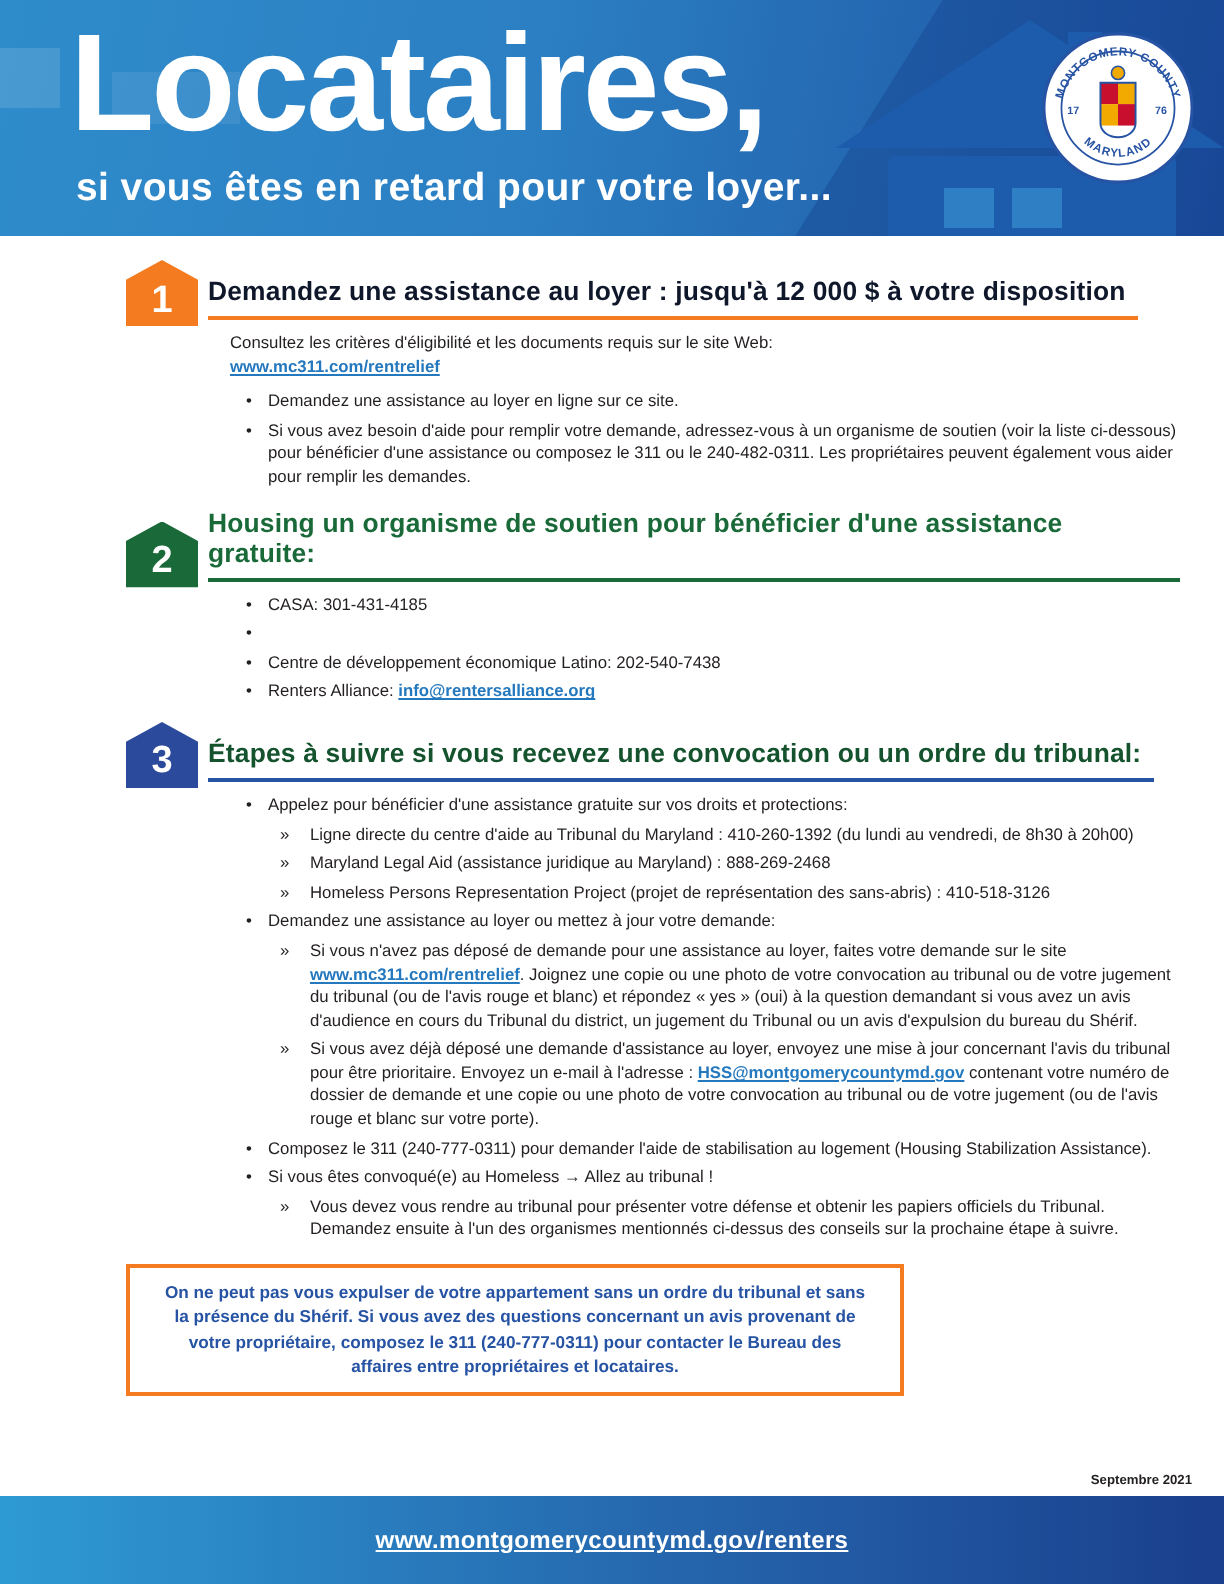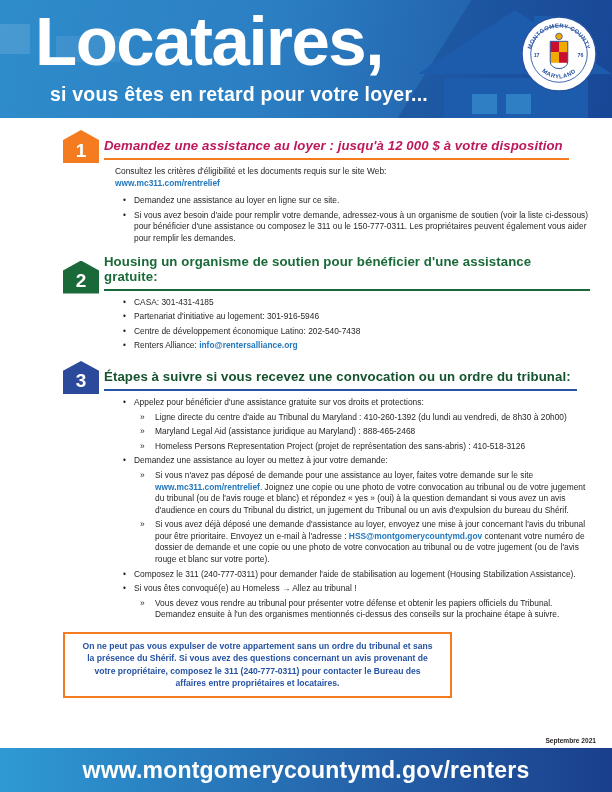--- a/index.html
+++ b/index.html
@@ -10,55 +10,55 @@
   
   .hero { position:absolute; top:0; left:0; width:612px; height:118px;
           background:linear-gradient(100deg,#2F8CCB 0%,#2B7EC2 45%,#1C4FA0 100%); overflow:hidden; }
   .deco { position:absolute; }
   .sq1 { left:0; top:24px; width:30px; height:30px; background:rgba(255,255,255,0.12); }
   .sq2 { left:56px; top:36px; width:64px; height:26px; background:rgba(255,255,255,0.08); }
   .band { right:-60px; top:-70px; width:230px; height:300px; background:rgba(16,54,130,0.30); transform:rotate(32deg); }
   .house-svg { position:absolute; right:-6px; top:8px; width:206px; height:112px; }
   .seal-svg { position:absolute; right:14px; top:15px; width:78px; height:78px; }
   .hero-title { position:absolute; left:35px; top:2px; color:#fff; font-weight:bold; font-size:69px; letter-spacing:-1.5px; }
-  .hero-sub   { position:absolute; left:38px; top:83px; color:#fff; font-weight:bold; font-size:19.5px; letter-spacing:0.2px;margin-left:12px; }
+  .hero-sub   { position:absolute; left:38px; top:83px; color:#fff; font-weight:bold; font-size:19.5px; letter-spacing:0.2px; }
 
   
   .content { position:absolute; top:118px; left:0; right:0; bottom:44px; padding:12px 22px 0 63px; overflow:hidden; }
   .sec-head { display:flex; align-items:flex-end; }
   .badge { flex:0 0 36px; width:36px; height:33px; margin-bottom:-3px;
            clip-path:polygon(50% 0,100% 30%,100% 100%,0 100%,0 30%);
            color:#fff; font-weight:bold; font-size:19px;
            display:flex; align-items:center; justify-content:center; padding-top:8px; }
   .badge.b-orange { background:#F47B20; }
   .badge.b-green  { background:#1A6A39; }
   .badge.b-blue   { background:#2B4A9B; }
   .heading { font-size:13.2px; font-weight:bold; margin-left:5px; padding:0 6px 5px 0; border-bottom:2.5px solid; letter-spacing:0.1px; }
-  .t-orange { color:#be185d; border-color:#F47B20;font-style:italic; }
+  .t-orange { color:#0f172a; border-color:#F47B20; }
   .t-green  { color:#1A6A39; border-color:#1A6A39; }
   .t-blue   { color:#14532d; border-color:#2653A3; }
 
   .body-block { margin:6px 0 9px 52px; width:478px; color:#231F20; font-size:8.4px; line-height:1.38; }
   .bold { font-weight:normal; }
-  .link { color:#2478BE; font-weight:bold; cursor:pointer; }
+  .link { color:#2478BE; font-weight:bold; text-decoration:underline; cursor:pointer; }
   .bullet { display:flex; margin:3px 0 3px 8px; }
   .bullet .mark { flex:0 0 11px; }
   .bullet.l2 { margin-left:25px; }
   .bullet.l2 .mark { flex:0 0 15px; }
 
   .notice { margin-top:11px; width:389px; border:2.5px solid #F47B20; padding:6px 13px;
             text-align:center; color:#2653A3; font-weight:bold; font-size:8.6px; line-height:1.45; }
 
   .date-note { position:absolute; right:16px; bottom:48px; font-size:6.6px; font-weight:bold; color:#231F20; }
 
   
   .footer { position:absolute; left:0; right:0; bottom:0; height:44px;
             background:linear-gradient(90deg,#2E9AD4 0%,#2566AD 55%,#1A3F8C 100%);
             display:flex; align-items:center; justify-content:center; }
-  .footer-link { color:#fff; font-size:23px; font-weight:bold; cursor:pointer; letter-spacing:0.2px; }
+  .footer-link { color:#fff; font-size:12px; font-weight:bold; text-decoration:underline; cursor:pointer; letter-spacing:0.2px; }
 </style>
 </head>
 <body>
 
 <div class="page">
 
   <header class="hero">
     <div class="deco sq1"></div>
     <div class="deco sq2"></div>
     <div class="deco band"></div>
@@ -111,38 +111,37 @@
       <p>
         <span class="bold">Consultez les critères d'éligibilité et les documents requis sur le site Web:</span><br>
         <a class="link">www.mc311.com/rentrelief</a>
       </p>
       <div class="bullet l1" style="margin-top:6px;">
         <span class="mark">•</span>
         <span>Demandez une assistance au loyer en ligne sur ce site.</span>
       </div>
       <div class="bullet l1">
         <span class="mark">•</span>
-        <span>Si vous avez besoin d'aide pour remplir votre demande, adressez-vous à un organisme de soutien (voir la liste ci-dessous) pour bénéficier d'une assistance ou composez le 311 ou le 150-777-0311. Les propriétaires peuvent également vous aider pour remplir les demandes.</span>
+        <span>Si vous avez besoin d'aide pour remplir votre demande, adressez-vous à un organisme de soutien (voir la liste ci-dessous) pour bénéficier d'une assistance ou composez le 311 ou le 240-482-0311. Les propriétaires peuvent également vous aider pour remplir les demandes.</span>
       </div>
     </div>
 
     <div class="sec-head">
       <div class="badge b-green">
         <span>2</span>
       </div>
       <h2 class="heading t-green">Housing un organisme de soutien pour bénéficier d'une assistance gratuite:</h2>
     </div>
     <div class="body-block">
       <div class="bullet l1">
         <span class="mark">•</span>
         <span>CASA: 301-431-4185</span>
       </div>
       <div class="bullet l1">
         <span class="mark">•</span>
-        <span>Partenariat d'initiative au logement:  301-916-5946</span>
       </div>
       <div class="bullet l1">
         <span class="mark">•</span>
         <span>Centre de développement économique Latino:  202-540-7438</span>
       </div>
       <div class="bullet l1">
         <span class="mark">•</span>
         <span><span>Renters Alliance: </span><a class="link">info@rentersalliance.org</a></span>
       </div>
     </div>
@@ -158,21 +157,21 @@
       <div class="bullet l1">
         <span class="mark">•</span>
         <span class="bold">Appelez pour bénéficier d'une assistance gratuite sur vos droits et protections:</span>
       </div>
       <div class="bullet l2">
         <span class="mark">»</span>
         <span>Ligne directe du centre d'aide au Tribunal du Maryland : 410-260-1392 (du lundi au vendredi, de 8h30 à 20h00)</span>
       </div>
       <div class="bullet l2">
         <span class="mark">»</span>
-        <span>Maryland Legal Aid (assistance juridique au Maryland) : 888-465-2468</span>
+        <span>Maryland Legal Aid (assistance juridique au Maryland) : 888-269-2468</span>
       </div>
       <div class="bullet l2">
         <span class="mark">»</span>
         <span>Homeless Persons Representation Project (projet de représentation des sans-abris) : 410-518-3126</span>
       </div>
 
       <div class="bullet l1">
         <span class="mark">•</span>
         <span class="bold">Demandez une assistance au loyer ou mettez à jour votre demande:</span>
       </div>

